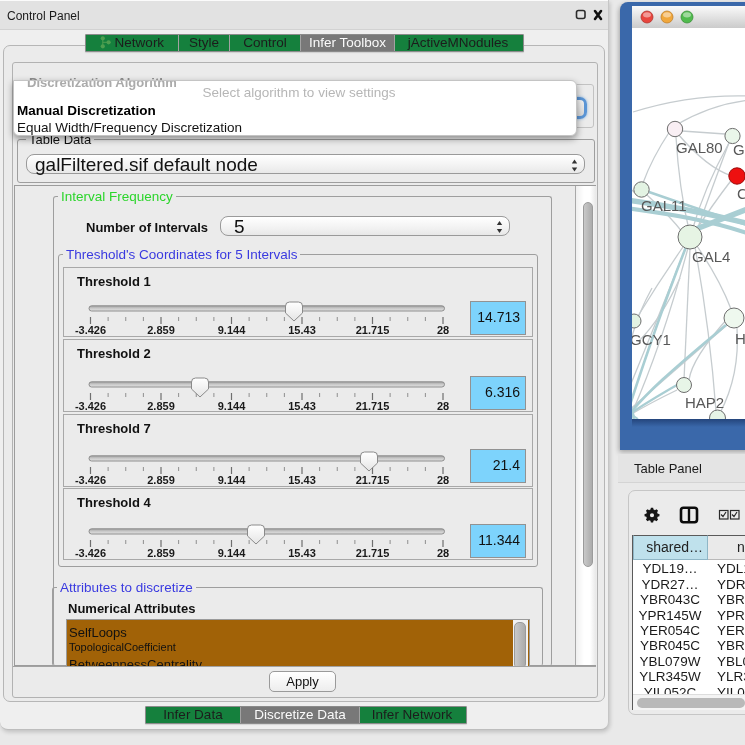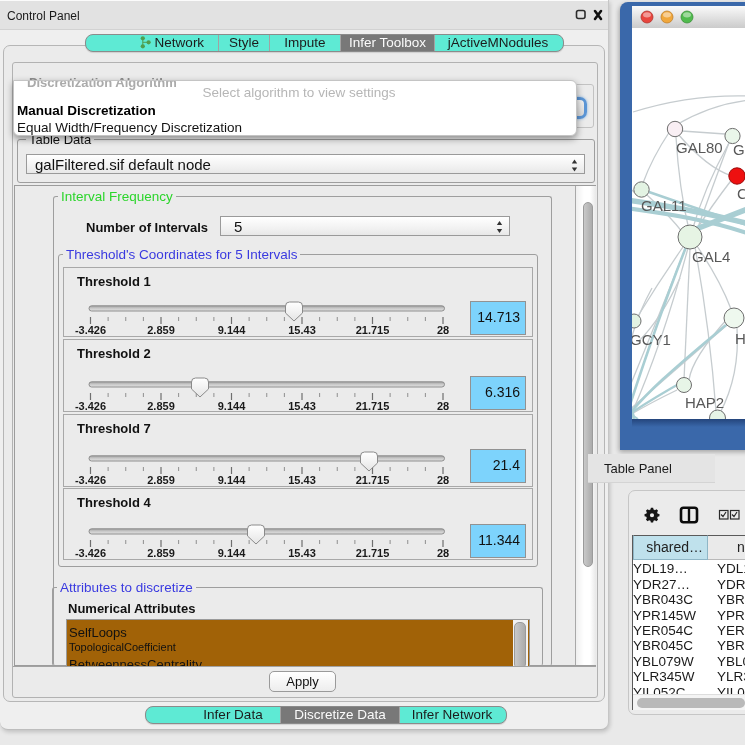--- a/index.html
+++ b/index.html
@@ -7,50 +7,50 @@
 .abs{position:absolute;}
 
 #cpwin{left:0;top:0;width:608px;height:729px;background:#efefef;border-radius:0 0 8px 8px;border-right:1px solid #c6c6c6;border-bottom:1px solid #bdbdbd;box-shadow:1px 2px 4px rgba(0,0,0,0.18);}
 #cptitle{left:0;top:0;width:608px;height:28px;background:#e2e2e2;border-top:1px solid #fbfbfb;border-bottom:1px solid #d2d2d2;}
 #cptitle span{position:absolute;left:7px;top:8px;font-size:12px;color:#1a1a1a;}
 #tabpanel{left:3px;top:45px;width:600px;height:655px;background:#ebebeb;border:1px solid #b6b6b6;border-radius:7px;}
 
 .gbox{position:absolute;border:1px solid #9e9e9e;border-radius:3px;}
 .gbox>span{position:absolute;top:-8px;left:8px;background:#ebebeb;padding:0 3px;font-size:13px;line-height:15px;white-space:nowrap;}
 
-.tabbar{position:absolute;height:16px;background:#5eead4;border:1px solid #8b8b8b;border-radius:8px;display:flex;overflow:hidden;box-shadow:0 1px 1px rgba(0,0,0,0.12);padding-left:40px;}
+.tabbar{position:absolute;height:16px;background:#15803d;border:1px solid #8b8b8b;border-radius:1px;display:flex;overflow:hidden;box-shadow:0 1px 1px rgba(0,0,0,0.12);}
 .tabbar .seg{height:16px;line-height:16px;font-size:13.5px;color:#1c1c1c;text-align:center;border-right:1px solid #a2a2a2;}
 .tabbar .seg:last-child{border-right:none;}
 .tabbar .sel{background:#787878;color:#fbfbfb;}
 
-.combo{position:absolute;background:linear-gradient(#ffffff,#f2f2f2 60%,#e8e8e8);border:1px solid #9a9a9a;border-radius:0;font-size:15px;color:#111;}
+.combo{position:absolute;background:linear-gradient(#ffffff,#f2f2f2 60%,#e8e8e8);border:1px solid #9a9a9a;border-radius:8px;font-size:19px;color:#111;}
 .combo .txt{position:absolute;left:8px;top:0;line-height:19px;}
 .combo svg{position:absolute;right:6px;top:2.5px;}
 
 .tpanel{position:absolute;left:63px;width:470px;box-sizing:border-box;background:#ebebeb;border:1px solid #a8a8a8;}
 .tpanel .tt{position:absolute;left:13px;top:6px;font-size:13px;font-weight:bold;color:#111;}
 .vbox{position:absolute;left:406px;width:56px;height:34px;box-sizing:border-box;background:#7dd3fc;border:1.5px solid #929292;font-size:14px;color:#111;text-align:right;padding-right:5px;line-height:30px;}
 
 .vtrack{position:absolute;background:linear-gradient(90deg,#efefef,#ffffff 40%,#ffffff 70%,#e8e8e8);}
 .vthumb{position:absolute;background:linear-gradient(90deg,#c9c9c9,#ababab);border-radius:5px;border:1px solid #9b9b9b;}
 
 #popup{left:13px;top:80px;width:564px;height:56px;box-sizing:border-box;background:#fff;border:1px solid #c4c4c4;border-radius:0 6px 6px 6px;box-shadow:0 3px 7px rgba(0,0,0,0.4);z-index:40;overflow:hidden;}
 #popup .it1{position:absolute;left:0;top:4px;width:570px;text-align:center;font-size:13.5px;color:#b6b6b6;}
 #popup .it2{position:absolute;left:3px;top:22px;font-size:13.5px;font-weight:bold;color:#000;}
 #popup .it3{position:absolute;left:3px;top:39px;font-size:13.5px;color:#111;}
 
 #netwin{left:620px;top:2px;width:130px;height:448px;background:#3a68aa;border-radius:8px 0 0 0;box-shadow:-1px 2px 5px rgba(0,0,0,0.3);}
 #nettitle{position:absolute;left:12px;top:4px;width:118px;height:22px;background:linear-gradient(#fafafa,#cbcbcb);border-bottom:1px solid #989898;}
 #netcanvas{position:absolute;left:12px;top:26px;width:118px;height:391px;background:#fff;}
 #netshadow{position:absolute;left:12px;top:417px;width:118px;height:8px;background:linear-gradient(#24457c,#3a68aa);}
-#tpbar{left:588px;top:454px;width:127px;height:28px;background:#e4e4e4;border-bottom:1px solid #d4d4d4;}
+#tpbar{left:618px;top:454px;width:127px;height:28px;background:#e4e4e4;border-bottom:1px solid #d4d4d4;}
 #tpbar span{position:absolute;left:16px;top:7px;font-size:13px;color:#1a1a1a;}
 #tablebox{left:628px;top:490px;width:125px;height:223px;background:#ebebeb;border:1px solid #c6c6c6;border-radius:7px;}
 .trow{position:absolute;left:4px;width:121px;height:15.4px;font-size:13.5px;color:#1b1b1b;}
-.trow .c1{position:absolute;left:0;width:74px;text-align:left;}
+.trow .c1{position:absolute;left:0;width:74px;text-align:center;}
 .trow .c2{position:absolute;left:84px;width:40px;overflow:hidden;}
 </style>
 </head>
 <body>
 
 <div class="abs" id="cpwin">
   <div class="abs" id="cptitle">
       <span>Control Panel</span>
     </div>
 
@@ -200,21 +200,21 @@
   </div>
 
   <div class="tabbar" style="left:85px;top:33.5px;width:437px;">
     <div class="seg" style="width:92px;"><svg width="11" height="13" viewBox="0 0 11 13" style="vertical-align:-2px;">
           <circle cx="2.8" cy="2.3" r="2.1" fill="#4f9e50"></circle>
           <circle cx="2.8" cy="10.3" r="2.1" fill="#4f9e50"></circle>
           <circle cx="8.6" cy="6.3" r="2.1" fill="#4f9e50"></circle>
           <path d="M2.8 2.3 L2.8 10.3 M2.8 6.3 L8.6 6.3" stroke="#4f9e50" stroke-width="1" fill="none"></path>
         </svg> Network</div>
     <div class="seg" style="width:50px;">Style</div>
-    <div class="seg" style="width:70px;">Impute</div>
+    <div class="seg" style="width:70px;">Control</div>
     <div class="seg sel" style="width:93px;">Infer Toolbox</div>
     <div class="seg" style="width:126px;">jActiveMNodules</div>
   </div>
 
   <div class="tabbar" style="left:145px;top:706px;width:320px;">
     <div class="seg" style="width:94px;">Infer Data</div>
     <div class="seg sel" style="width:118px;">Discretize Data</div>
     <div class="seg" style="width:104px;">Infer Network</div>
   </div>
 </div>

